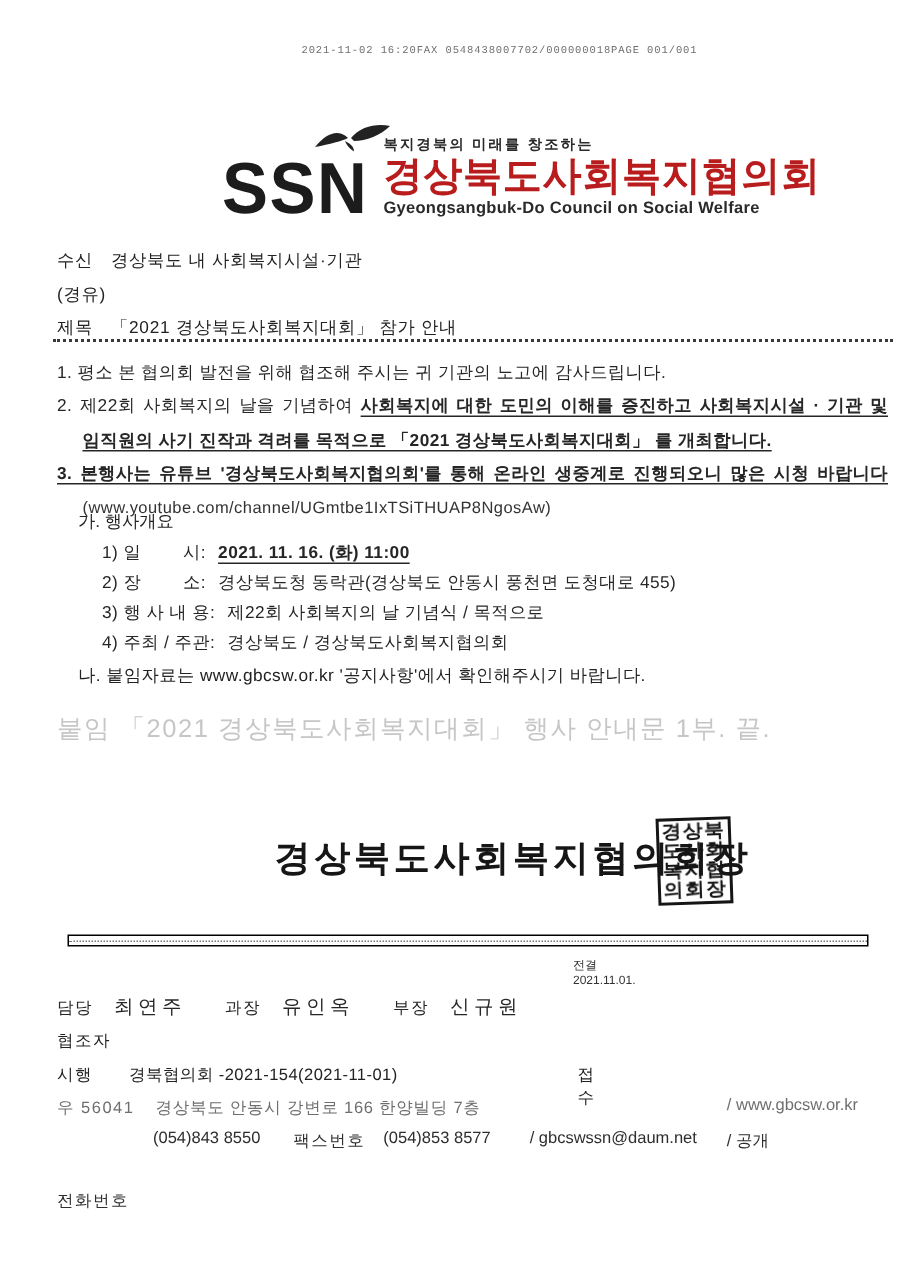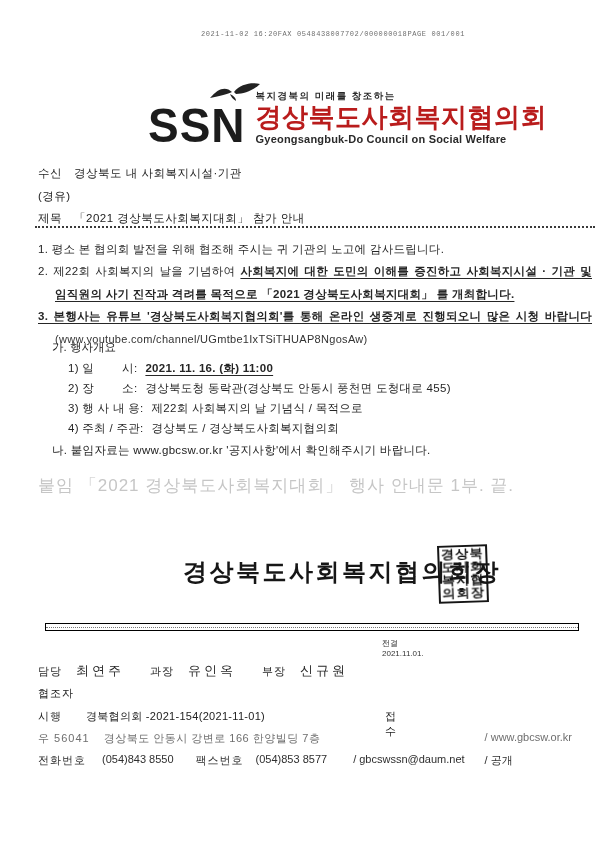--- a/index.html
+++ b/index.html
@@ -103,21 +103,21 @@
   .receipt-label { position: absolute; left: 347px; top: 0; letter-spacing: 1px; }
 
   .addr-row { top: 731px; left: 38px; width: 534px; font-size: 11px; color: #6e6e6e;
               display: flex; filter: blur(0.25px); }
   .addr-zip { letter-spacing: 1px; }
   .addr-text { margin-left: 14px; letter-spacing: 0.5px; }
   .addr-site { position: absolute; right: 0; top: 0; color: #6e6e6e; }
 
   .phone-row { top: 753px; left: 38px; width: 534px; font-size: 11px; color: #2e2e2e;
                display: flex; }
-  .phone-label { letter-spacing: 1px; }
+  .phone-label { letter-spacing: 1px; margin-top: 40px; }
   .phone-num { margin-left: 16px; }
   .fax-label { margin-left: 22px; letter-spacing: 1px; }
   .fax-num { margin-left: 12px; }
   .email-seg { margin-left: 26px; }
   .disc-seg { margin-left: 20px; }
 </style>
 </head>
 <body>
 
 <div class="page">

